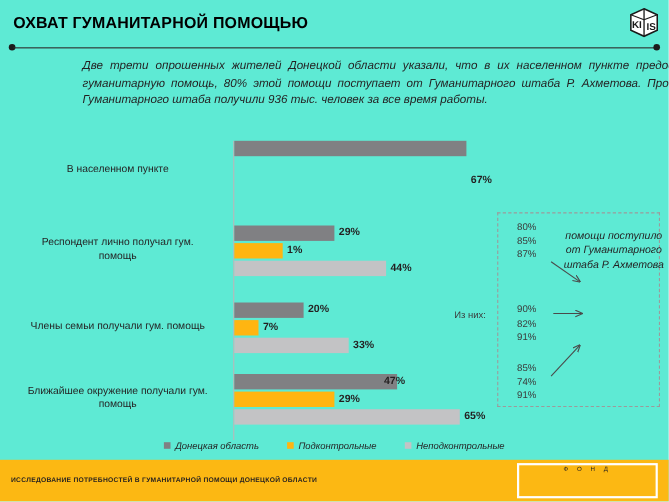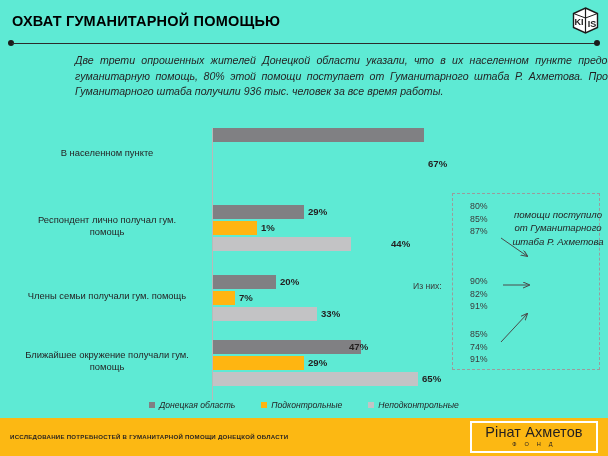--- a/index.html
+++ b/index.html
@@ -141,21 +141,21 @@
         <div class="bar-row">
           <div class="bar donetsk" style="width:91px;"></div>
           <div class="bar-val" style="left:95px;">29%</div>
         </div>
         <div class="bar-row">
           <div class="bar controlled" style="width:44px;"></div>
           <div class="bar-val" style="left:48px;">1%</div>
         </div>
         <div class="bar-row">
           <div class="bar uncontrolled" style="width:138px;"></div>
-          <div class="bar-val" style="left:142px;margin-left:36px;">44%</div>
+          <div class="bar-val" style="left:142px;">44%</div>
         </div>
       </div>
     </div>
 
     <div class="group" style="top:155px;height:56px;">
       <div class="cat-label" style="top:15px;">
         <div>Члены семьи получали гум. помощь</div>
       </div>
       <div class="bars" style="top:0px;">
         <div class="bar-row">
@@ -239,18 +239,17 @@
     </div>
     <div class="leg-item">
       <span class="leg-sw uncontrolled"></span>
       <span>Неподконтрольные</span>
     </div>
   </div>
 
   <div class="footer">
     <div class="footer-txt">ИССЛЕДОВАНИЕ ПОТРЕБНОСТЕЙ В ГУМАНИТАРНОЙ ПОМОЩИ ДОНЕЦКОЙ ОБЛАСТИ</div>
     <div class="foot-logo">
-      <div class="fl-main">Рінат Ахметов</div>
       <div class="fl-sub">Ф О Н Д</div>
     </div>
   </div>
 
 </div>
 
 </body></html>

